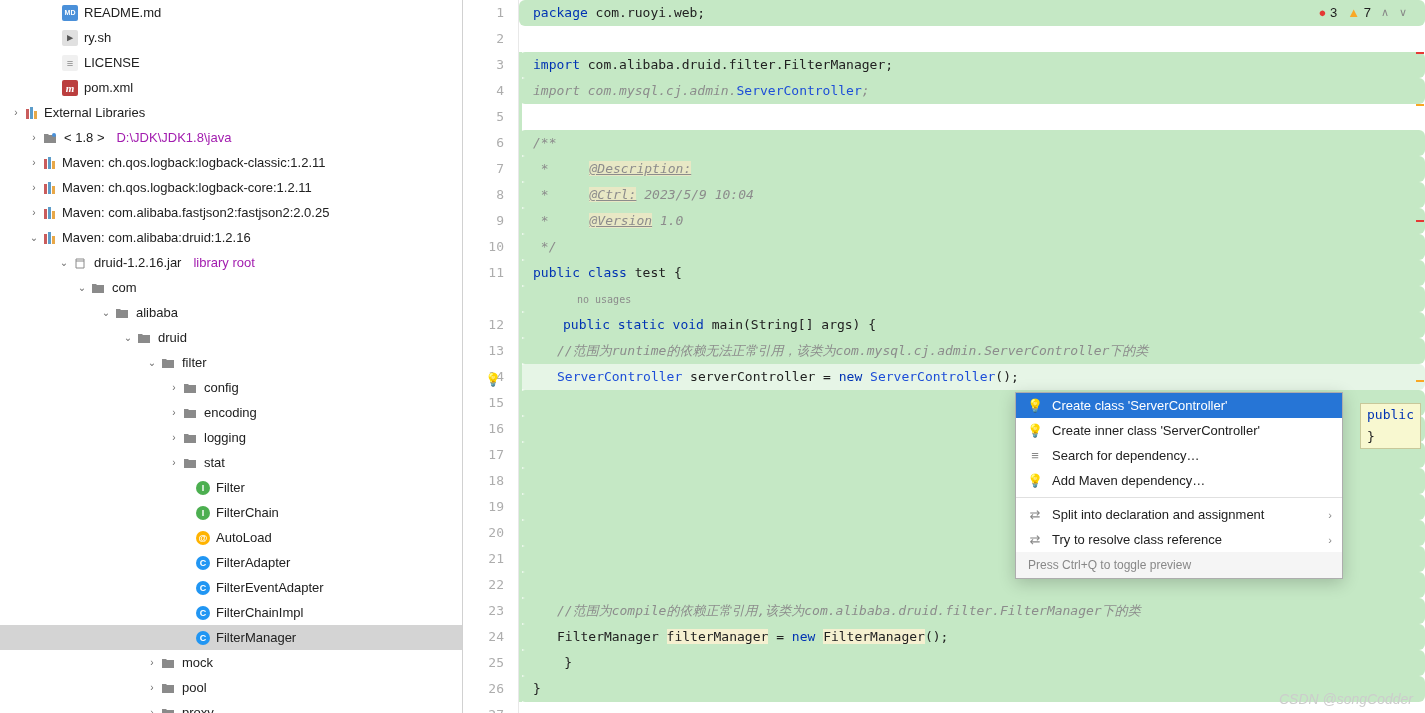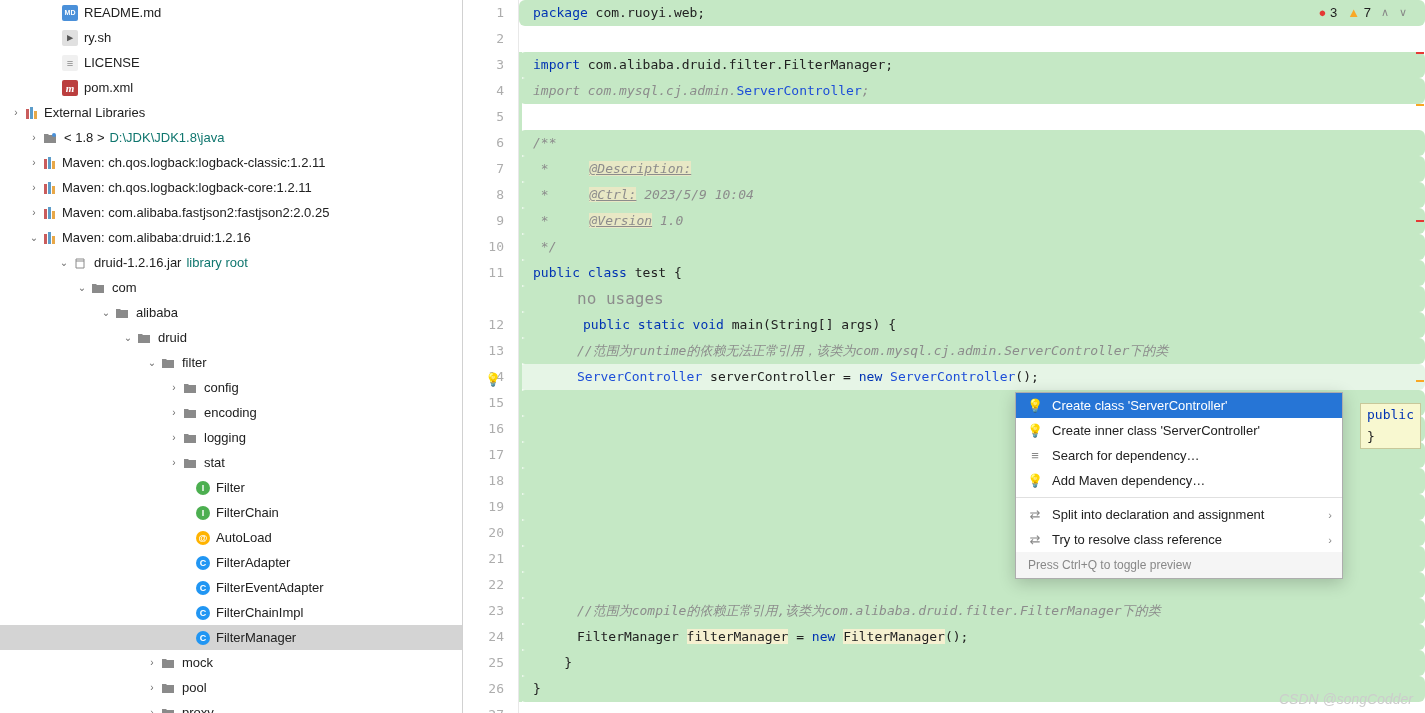--- a/index.html
+++ b/index.html
@@ -18,39 +18,39 @@
 .libs-bars span { width: 3px; }
 .b1 { background: #c95c5c; height: 10px; }
 .b2 { background: #5c9cc9; height: 12px; }
 .b3 { background: #e8a848; height: 8px; }
 .icon-folder { color: #6e6e6e; }
 .icon-jar { color: #6e6e6e; }
 .icon-class-i { background: #4caf50; color: #fff; border-radius: 50%; width: 14px; height: 14px; font-size: 9px; }
 .icon-class-c { background: #2196f3; color: #fff; border-radius: 50%; width: 14px; height: 14px; font-size: 9px; }
 .icon-class-a { background: #ffb300; color: #fff; border-radius: 50%; width: 14px; height: 14px; font-size: 9px; }
 .tree-label { color: #212121; }
-.tree-hint { color: #0f766e; margin-left: 5px; }
+.tree-hint { color: #a21caf; margin-left: 12px; }
 .ext-lib { font-weight: normal; }
 .editor { flex: 1; display: flex; height: 100%; position: relative; }
 .gutter { width: 56px; background: #fff; border-right: 1px solid #e8e8e8; text-align: right; padding-right: 14px; color: #adadad; font-family: 'Consolas', monospace; font-size: 13px; line-height: 26px; position: relative; }
 .gutter-icons { position: absolute; right: -2px; top: 0; width: 18px; }
 .run-icon { color: #4caf50; position: absolute; font-size: 10px; }
 .bulb-icon { position: absolute; color: #f44; font-size: 13px; }
 .code { flex: 1; font-family: 'Consolas', monospace; font-size: 13px; line-height: 26px; position: relative; background: #fff; }
 .code-line { height: 26px; padding-left: 14px; white-space: pre; position: relative; border-radius: 6px; }
 .hl-green { background: #c5e8c5; }
 .hl-lightgreen { background: #e6f5e6; }
 .kw { color: #0033b3; }
 .cmt { color: #8c8c8c; font-style: italic; }
 .cmt-tag { font-style: italic; text-decoration: underline; background: #e8e8c5; margin-left: 33px; }
 .err { color: #1d4ed8; }
 .warn-underline { background: #f5f0d0; }
-.usage { color: #8c8c8c; font-size: 16px; padding-left: 44px; }
-.ind1 { padding-left: 64px; }
-.ind2 { padding-left: 58px; }
+.usage { color: #8c8c8c; font-size: 10px; padding-left: 44px; }
+.ind1 { padding-left: 44px; }
+.ind2 { padding-left: 38px; }
 .ind-bar { position: absolute; left: 0; top: 0; bottom: 0; width: 3px; background: #c5e8c5; }
 .popup { position: absolute; top: 392px; left: 552px; width: 328px; background: #fff; border: 1px solid #adadad; box-shadow: 0 4px 16px rgba(0,0,0,0.2); z-index: 100; font-family: Arial, sans-serif; }
 .popup-item { display: flex; align-items: center; height: 25px; padding: 0 10px; cursor: pointer; }
 .popup-item.selected { background: #2675d6; color: #fff; }
 .popup-item .picon { width: 18px; display: inline-flex; justify-content: center; margin-right: 8px; color: #888; }
 .popup-item.selected .picon { color: #fff; }
 .popup-item .chev { margin-left: auto; color: #888; font-size: 11px; }
 .popup-divider { height: 1px; background: #e0e0e0; margin: 4px 0; }
 .popup-footer { padding: 6px 12px; color: #888; background: #f5f5f5; font-size: 12px; }
 .hint-box { position: absolute; top: 403px; right: 4px; background: #f8f8d0; border: 1px solid #c8c89a; padding: 0 6px; font-family: 'Consolas', monospace; font-size: 13px; line-height: 22px; z-index: 50; }

